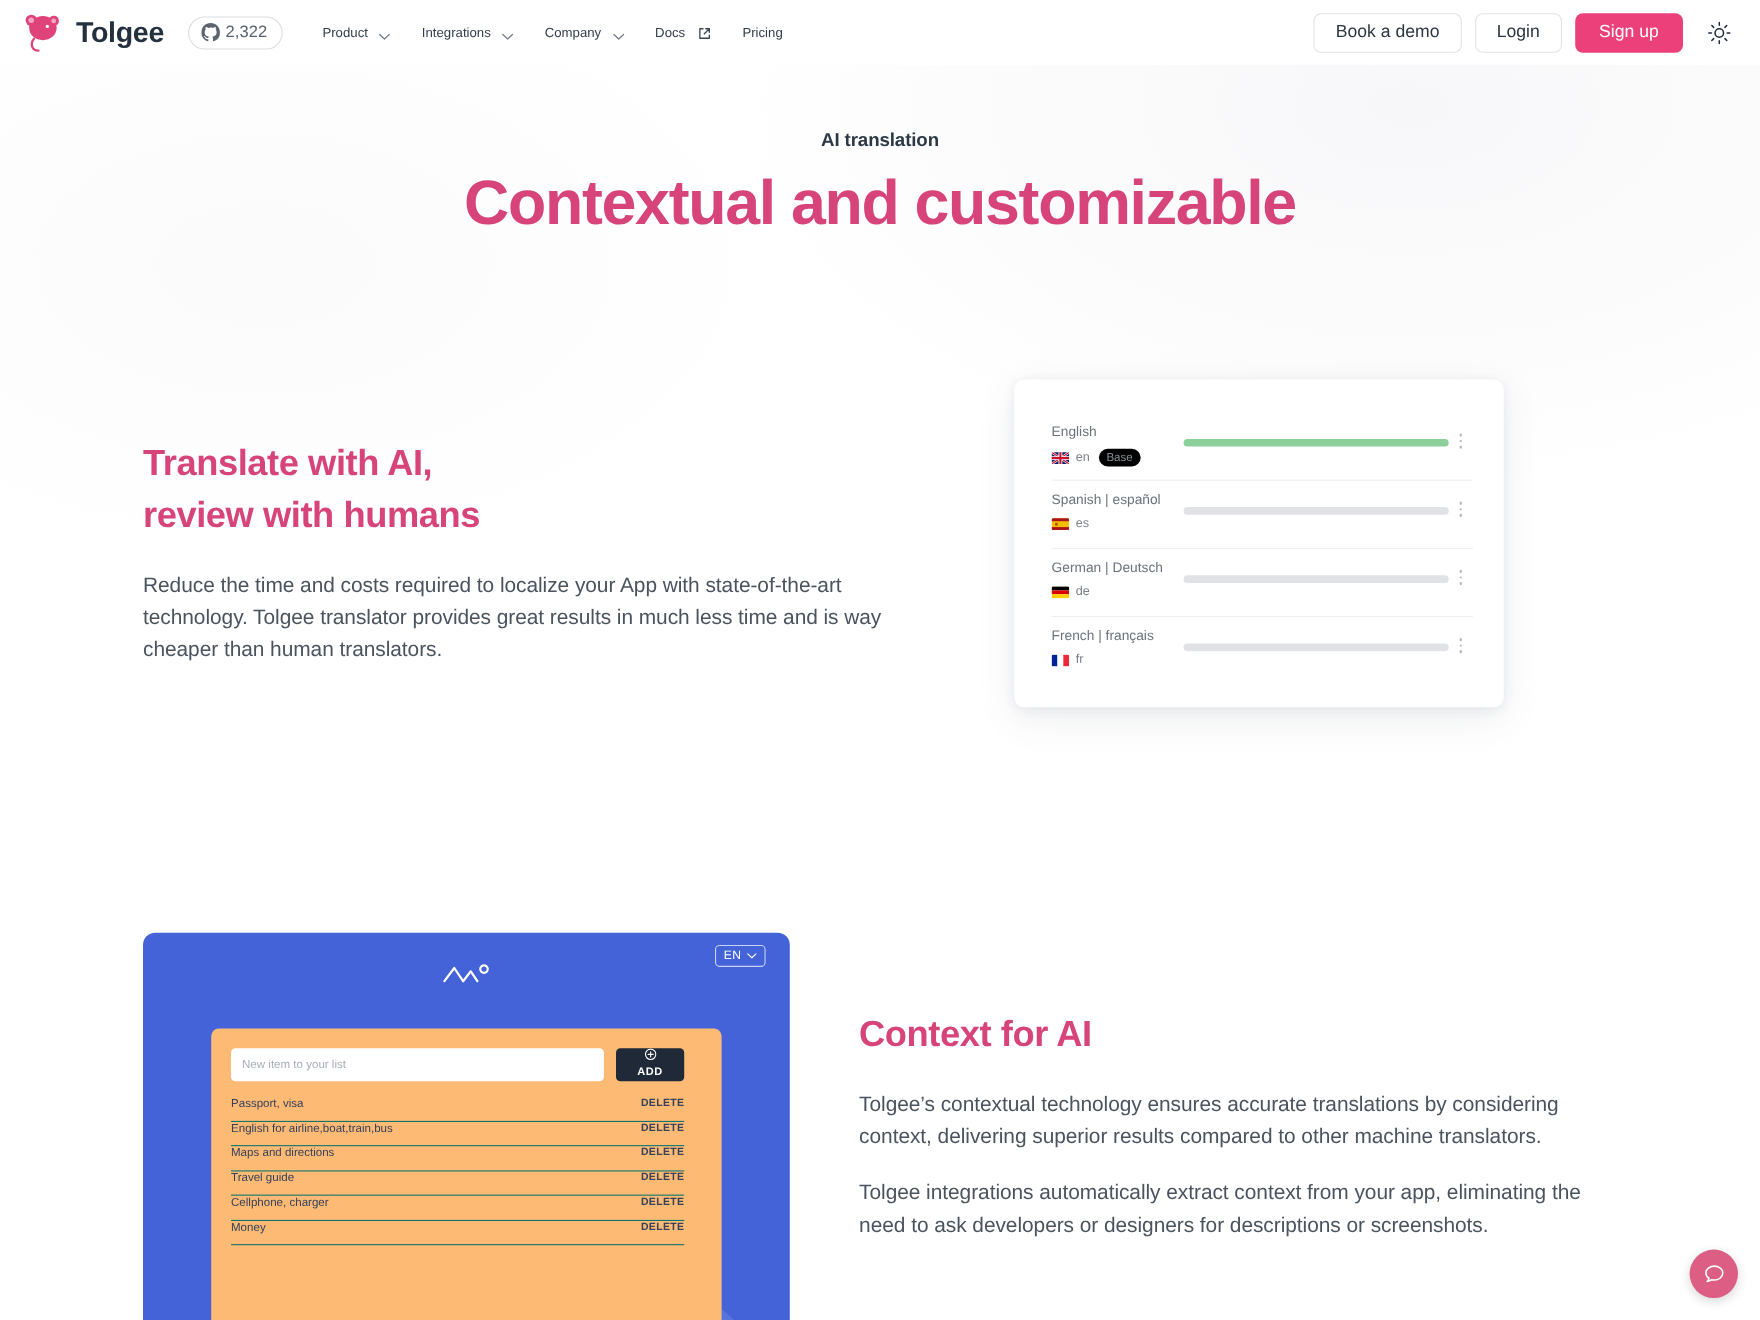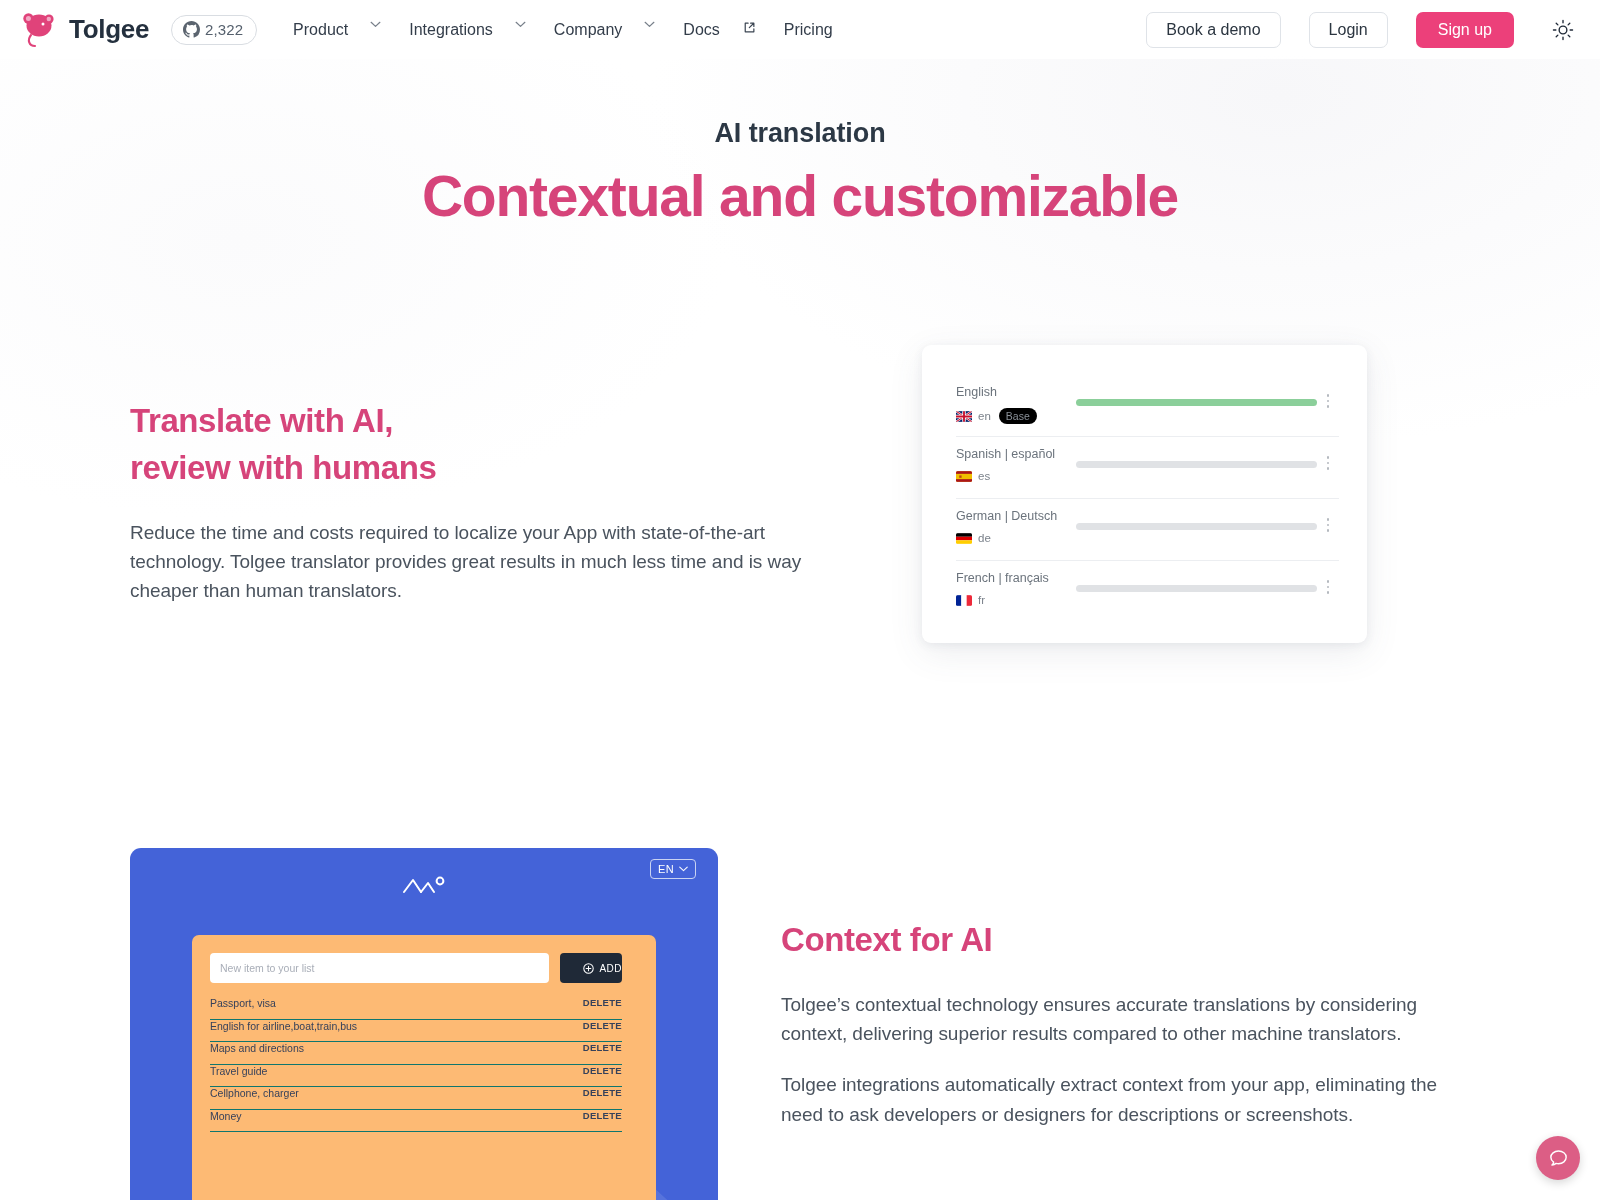--- a/index.html
+++ b/index.html
@@ -38,47 +38,47 @@
     margin-left: 22px;
     height: 30px; padding: 0 13px 0 11px;
     border: 1px solid #d9dde2; border-radius: 16px;
     background: #fff;
   }
   .gh-badge svg { width: 17px; height: 17px; display: block; }
   .gh-count { font-size: 15px; color: #55606d; letter-spacing: .1px; }
 
   .nav { display: flex; align-items: center; gap: 0; margin-left: 22px; }
   .nav-item {
-    display: flex; align-items: flex-start; gap: 22px;
+    display: flex; align-items: flex-end; gap: 10px;
     padding: 6px 14px;
-    font-size: 16px; color: #333d4a; cursor: pointer; white-space: nowrap;
+    font-size: 12px; color: #333d4a; cursor: pointer; white-space: nowrap;
   }
   .chev { width: 11px; height: 7px; display: block; opacity: .75; }
   .ext { width: 13px; height: 13px; display: block; margin-left: 1px; }
 
   .header-right {
-    margin-left: auto; display: flex; align-items: center; gap: 28px;
+    margin-left: auto; display: flex; align-items: center; gap: 12px;
   }
   .btn {
     display: flex; align-items: center; justify-content: center;
     height: 36px; border-radius: 7px; font-size: 16px;
     cursor: pointer; white-space: nowrap;
   }
   .btn-outline { padding: 0 19px; border: 1px solid #dfe3e8; background: #fff; color: #2b3540; }
   .btn-primary { padding: 0 22px; border: none; background: #ec407a; color: #fff; }
   .theme-toggle {
     width: 34px; height: 34px; display: flex; align-items: center; justify-content: center;
     cursor: pointer; margin-left: 4px;
   }
   .theme-toggle svg { width: 22px; height: 22px; display: block; }
 
   
   .hero { position: absolute; top: 118px; left: 0; width: 1600px; text-align: center; }
   .hero-eyebrow {
-    font-size: 27px; font-weight: 700; color: #2c3845; letter-spacing: -0.1px;
+    font-size: 17px; font-weight: 700; color: #2c3845; letter-spacing: -0.1px;
   }
   .hero-title {
     margin-top: 16px;
     font-size: 57px; font-weight: 700; color: #d6447a;
     letter-spacing: -1.2px; line-height: 1.12;
   }
 
   
   .sec1-text { position: absolute; left: 130px; top: 398px; width: 680px; }
   .sec-head {
@@ -157,22 +157,22 @@
     padding: 18px 34px 0 18px;
   }
   .app-inputrow { display: flex; gap: 11px; align-items: stretch; }
   .app-input {
     flex: 1; height: 30px; background: #fff; border-radius: 4px;
     display: flex; align-items: center; padding: 0 10px;
     font-size: 10.5px; color: #a9aeb8;
   }
   .app-addbtn {
     width: 62px; height: 30px; background: #1f2937; border-radius: 4px;
-    display: flex; align-items: center; justify-content: flex-end; gap: 5px;
-    color: #fff; font-size: 10px; font-weight: 400; letter-spacing: .5px;
+    display: flex; align-items: center; justify-content: flex-start; gap: 5px;
+    color: #fff; font-size: 10px; font-weight: 700; letter-spacing: .5px; flex-direction: column;
   }
   .app-addbtn svg { width: 11px; height: 11px; display: block; }
   .app-list { margin-top: 14px; position: relative; }
   .app-li {
     display: flex; align-items: flex-start; justify-content: space-between;
     height: 22.5px;
     border-bottom: 1px solid #0f766e;
     font-size: 10.5px; color: #36415a;
   }
   .app-li .del { font-size: 9.5px; font-weight: 600; letter-spacing: .3px; color: #36415a; }

